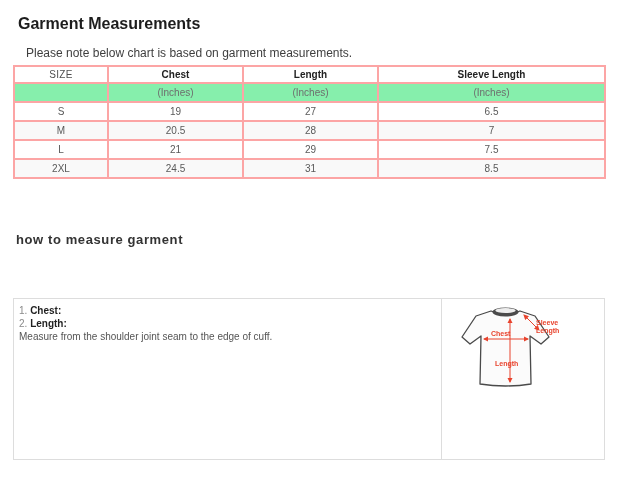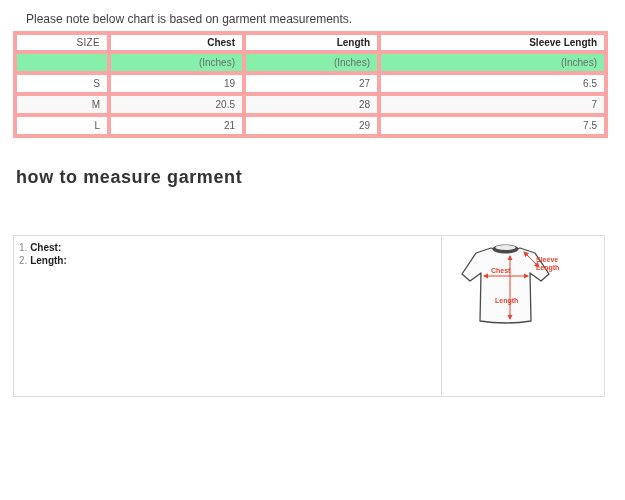--- a/index.html
+++ b/index.html
@@ -27,22 +27,22 @@
     color: #3e3e3e;
   }
 
   table.size-table {
     border-collapse: collapse;
     width: 591px;
     table-layout: fixed;
     font-size: 10px;
   }
   .size-table th, .size-table td {
-    border: 4px solid #fca5a5;
-    text-align: right;
+    border: 2px solid #fca5a5;
+    text-align: center;
     vertical-align: middle;
     overflow: hidden;
     white-space: nowrap;
   }
   .size-table thead tr.head th {
     padding: 2px 7px;
     height: 15px;
     font-weight: bold;
     color: #222;
   }
@@ -56,22 +56,22 @@
     height: 19px;
     color: #595959;
   }
   .size-table tr.units td {
     color: #6d6d6d;
     background: #86efac;
   }
   .size-table tbody tr:nth-child(even) { background: #f9f9f9; }
 
   .section-title {
-    margin: 32px 0 0 3px;
-    font-size: 18px;
+    margin: 54px 0 0 3px;
+    font-size: 13px;
     line-height: 14px;
     font-weight: bold;
     color: #333;
     letter-spacing: 0.6px;
   }
 
   .measure-box {
     margin-top: 51px;
     width: 592px;
     height: 162px;
@@ -104,20 +104,21 @@
     font-size: 7px;
     font-weight: bold;
     fill: #e8432d;
   }
 </style>
 </head>
 <body>
 
 <div class="page">
 
+  <h1 class="title">Garment Measurements</h1>
 
   <p class="note">Please note below chart is based on garment measurements.</p>
 
   <table class="size-table">
     <colgroup>
       <col style="width:94px">
         <col style="width:135px">
         <col style="width:135px">
         <col style="width:227px">
     </colgroup>
@@ -146,20 +147,26 @@
         <td>M</td>
         <td>20.5</td>
         <td>28</td>
         <td>7</td>
       </tr>
       <tr>
         <td>L</td>
         <td>21</td>
         <td>29</td>
         <td>7.5</td>
+      </tr>
+      <tr>
+        <td>2XL</td>
+        <td>24.5</td>
+        <td>31</td>
+        <td>8.5</td>
       </tr>
     </tbody>
   </table>
 
   <h2 class="section-title">how to measure garment</h2>
 
   <div class="measure-box">
 
     <div class="instructions">
       <div class="instr-group">
@@ -168,20 +175,21 @@
           <span class="lbl">Chest:</span>
         </div>
       </div>
       <div class="instr-group">
         <div class="instr-label">
           <span class="num">2.</span>
           <span class="lbl">Length:</span>
         </div>
       </div>
       <div class="instr-group">
+        <p class="instr-text">Measure from the shoulder joint seam to the edge of cuff.</p>
       </div>
     </div>
 
     <div class="diagram-cell">
       <svg width="150" height="120" viewBox="0 0 150 120">
         <defs>
           <marker id="arr" viewBox="0 0 8 8" refX="6.5" refY="4" markerWidth="5.5" markerHeight="5.5" orient="auto-start-reverse">
             <path d="M0,0 L8,4 L0,8 Z" fill="#e8432d"></path>
           </marker>
         </defs>

